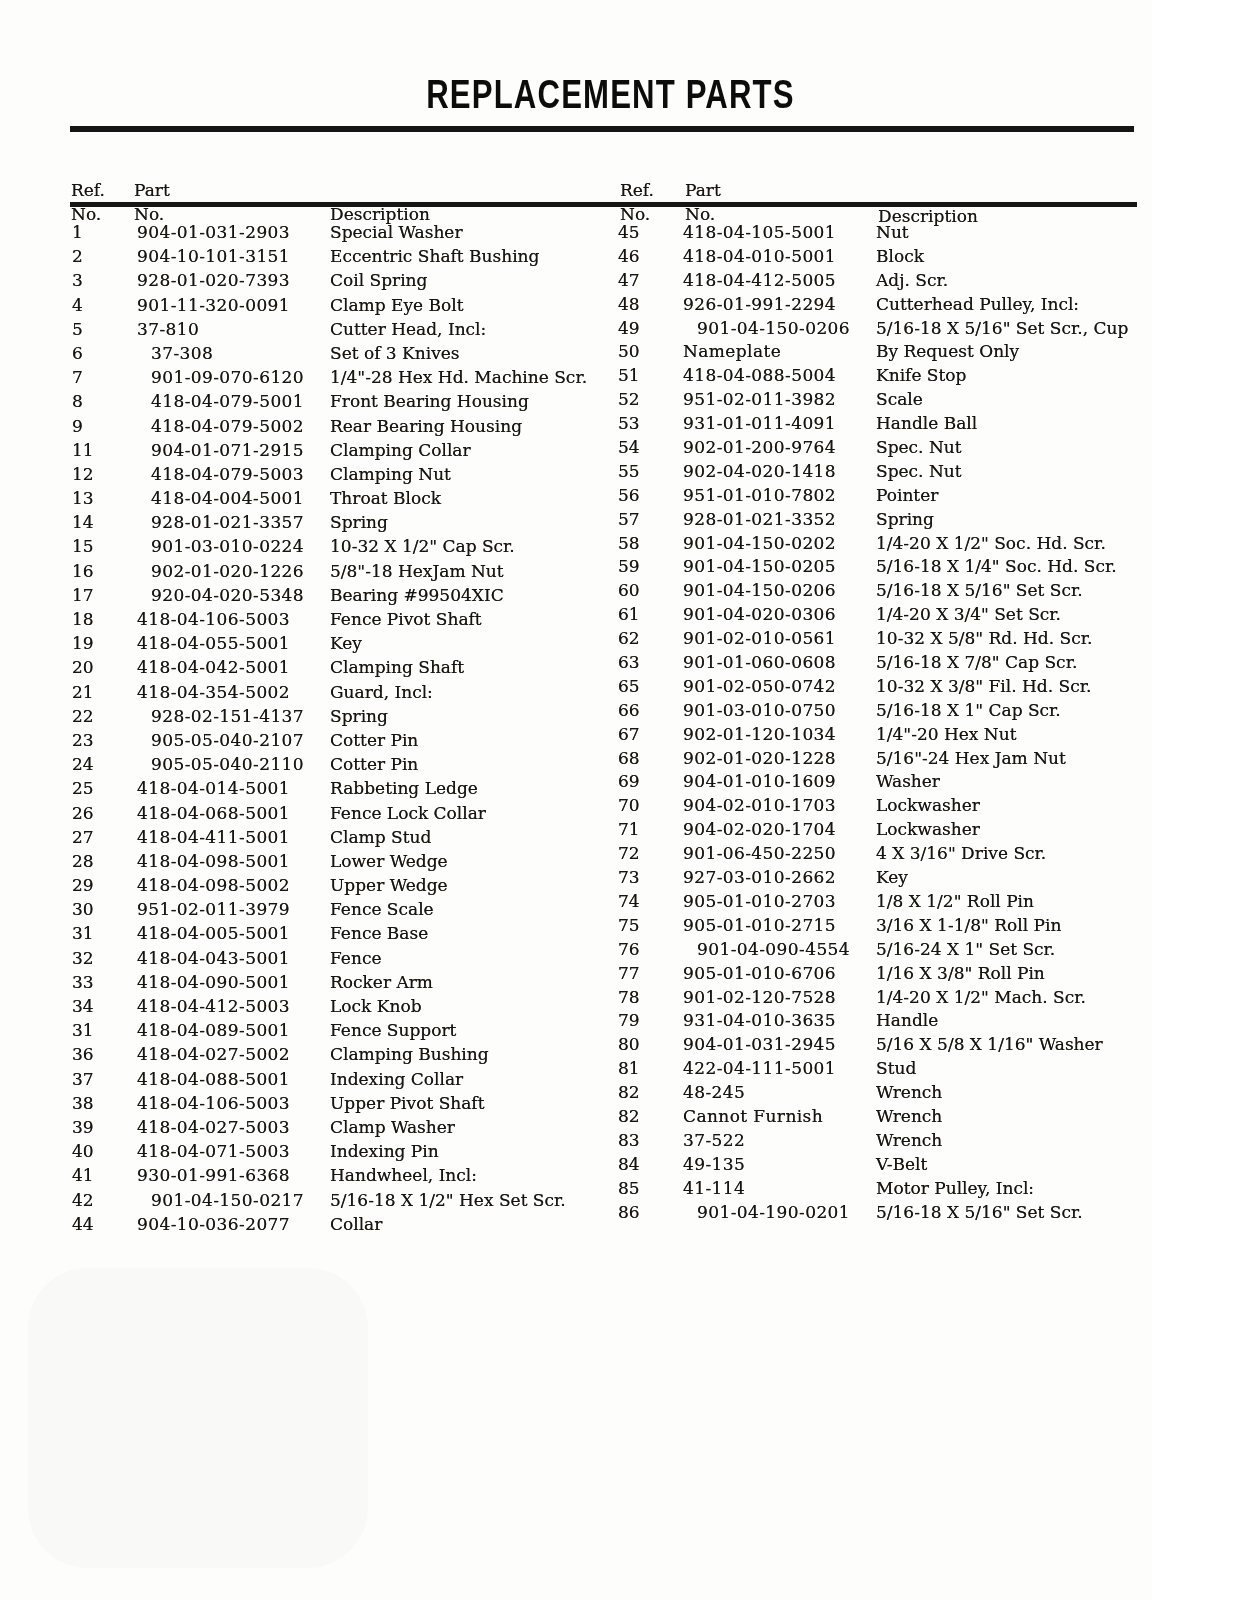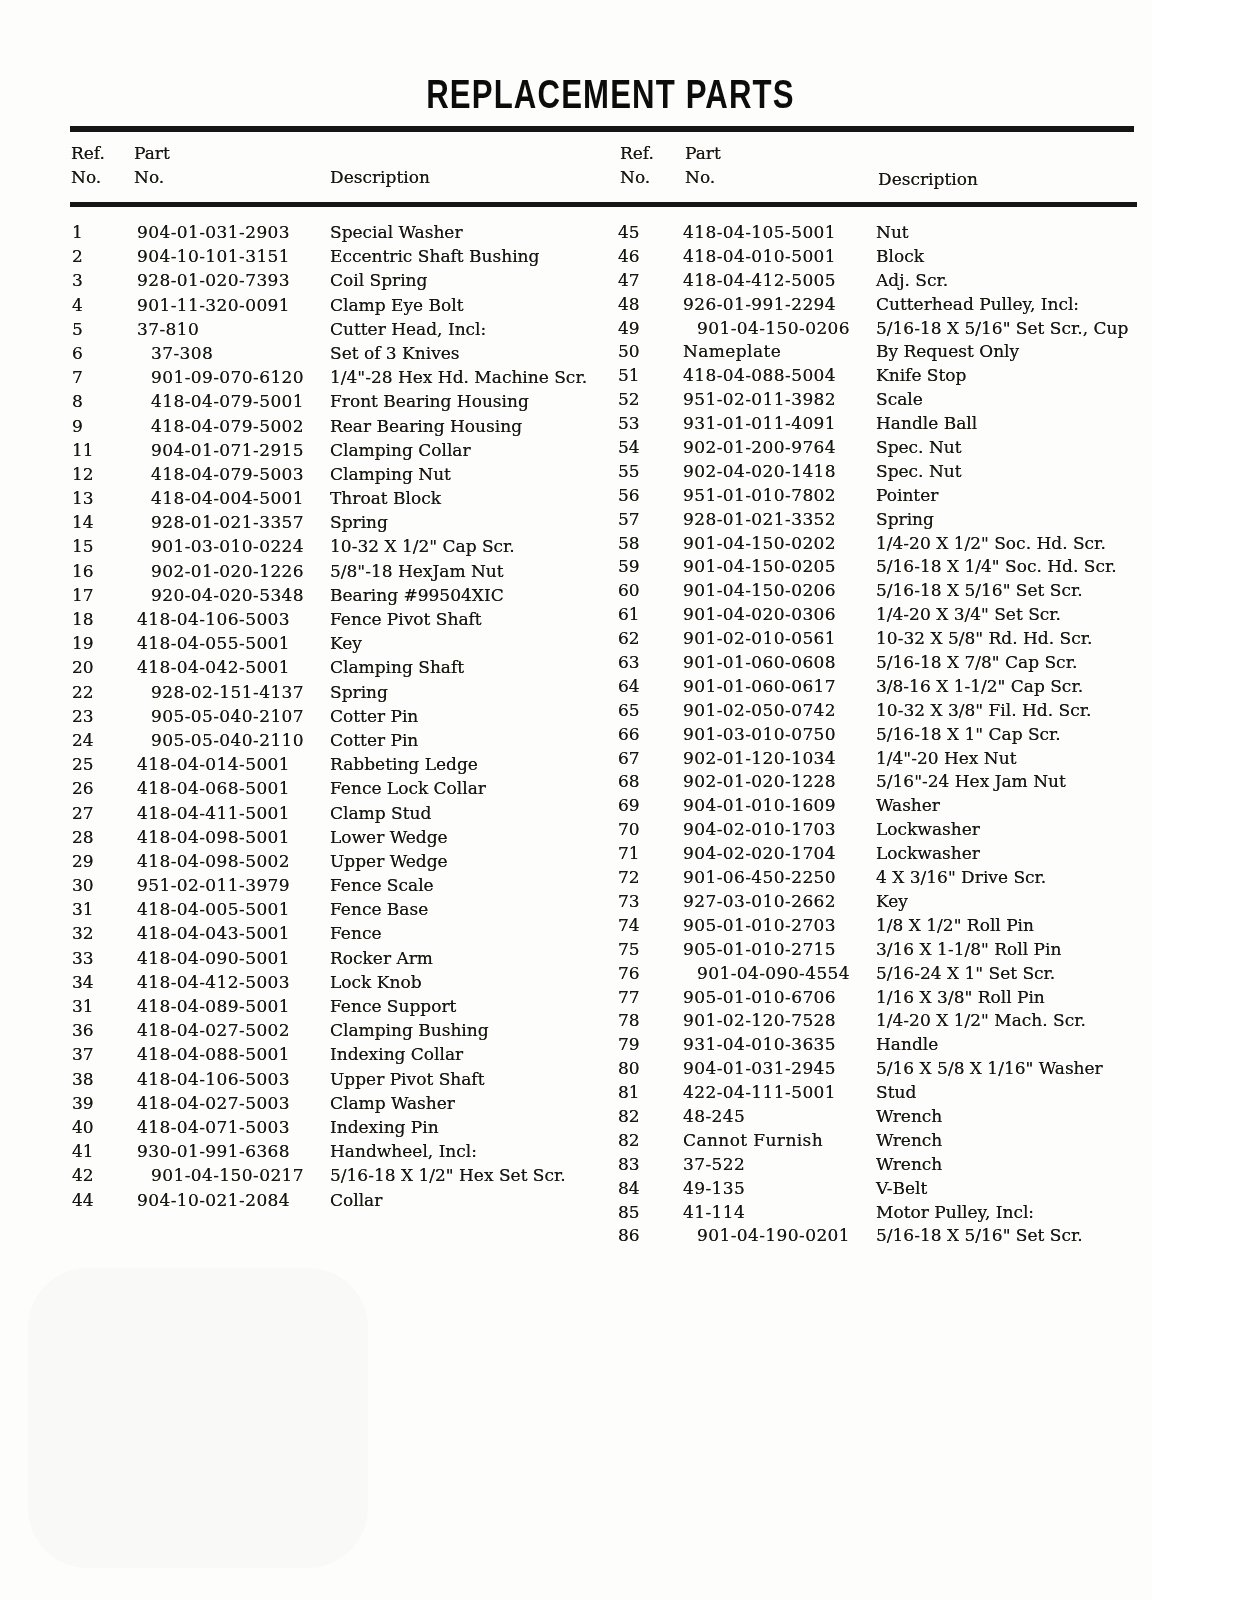--- a/index.html
+++ b/index.html
@@ -13,21 +13,21 @@
   .title-inner{
     display:inline-block;font-family:"Liberation Sans",sans-serif;font-weight:700;
     font-size:41px;line-height:1;letter-spacing:1.5px;color:#0c0c0c;white-space:nowrap;
     transform:scaleX(.76);transform-origin:center;text-shadow:none;
   }
   
   .rule{position:absolute;background:#161616;}
   .rule-top{left:70px;top:126px;width:1064px;height:6px;}
   .rule-head{left:70px;top:202px;width:1067px;height:5px;}
   
-  .hdr{position:absolute;font-size:17px;white-space:nowrap;}
+  .hdr{position:absolute;font-size:17px;white-space:nowrap;margin-top:37px;}
   .h-l-ref1{left:71px;top:143px;}   .h-l-ref2{left:71px;top:167px;}
   .h-l-part1{left:134px;top:143px;} .h-l-part2{left:134px;top:167px;}
   .h-l-desc{left:330px;top:167px;}
   .h-r-ref1{left:620px;top:143px;}  .h-r-ref2{left:620px;top:167px;}
   .h-r-part1{left:685px;top:143px;} .h-r-part2{left:685px;top:167px;}
   .h-r-desc{left:878px;top:169px;}
   
   .col{position:absolute;top:222px;font-size:17px;}
   #col-left{left:72px;width:545px;}
   #col-right{left:618px;width:618px;}
@@ -158,20 +158,25 @@
         <span class="ref">19</span>
         <span class="part">418-04-055-5001</span>
         <span class="desc">Key</span>
       </div>
       <div class="row">
         <span class="ref">20</span>
         <span class="part">418-04-042-5001</span>
         <span class="desc">Clamping Shaft</span>
       </div>
       <div class="row">
+        <span class="ref">21</span>
+        <span class="part">418-04-354-5002</span>
+        <span class="desc">Guard, Incl:</span>
+      </div>
+      <div class="row">
         <span class="ref">22</span>
         <span class="part indent">928-02-151-4137</span>
         <span class="desc">Spring</span>
       </div>
       <div class="row">
         <span class="ref">23</span>
         <span class="part indent">905-05-040-2107</span>
         <span class="desc">Cotter Pin</span>
       </div>
       <div class="row">
@@ -264,21 +269,21 @@
         <span class="part">930-01-991-6368</span>
         <span class="desc">Handwheel, Incl:</span>
       </div>
       <div class="row">
         <span class="ref">42</span>
         <span class="part indent">901-04-150-0217</span>
         <span class="desc">5/16-18 X 1/2" Hex Set Scr.</span>
       </div>
       <div class="row">
         <span class="ref">44</span>
-        <span class="part">904-10-021-2084</span>
+        <span class="part">904-10-036-2077</span>
         <span class="desc">Collar</span>
       </div>
     </div>
   <div class="col" id="col-right">
       <div class="row">
         <span class="ref">45</span>
         <span class="part">418-04-105-5001</span>
         <span class="desc">Nut</span>
       </div>
       <div class="row">
@@ -365,25 +370,20 @@
         <span class="ref">62</span>
         <span class="part">901-02-010-0561</span>
         <span class="desc">10-32 X 5/8" Rd. Hd. Scr.</span>
       </div>
       <div class="row">
         <span class="ref">63</span>
         <span class="part">901-01-060-0608</span>
         <span class="desc">5/16-18 X 7/8" Cap Scr.</span>
       </div>
       <div class="row">
-        <span class="ref">64</span>
-        <span class="part">901-01-060-0617</span>
-        <span class="desc">3/8-16 X 1-1/2" Cap Scr.</span>
-      </div>
-      <div class="row">
         <span class="ref">65</span>
         <span class="part">901-02-050-0742</span>
         <span class="desc">10-32 X 3/8" Fil. Hd. Scr.</span>
       </div>
       <div class="row">
         <span class="ref">66</span>
         <span class="part">901-03-010-0750</span>
         <span class="desc">5/16-18 X 1" Cap Scr.</span>
       </div>
       <div class="row">

